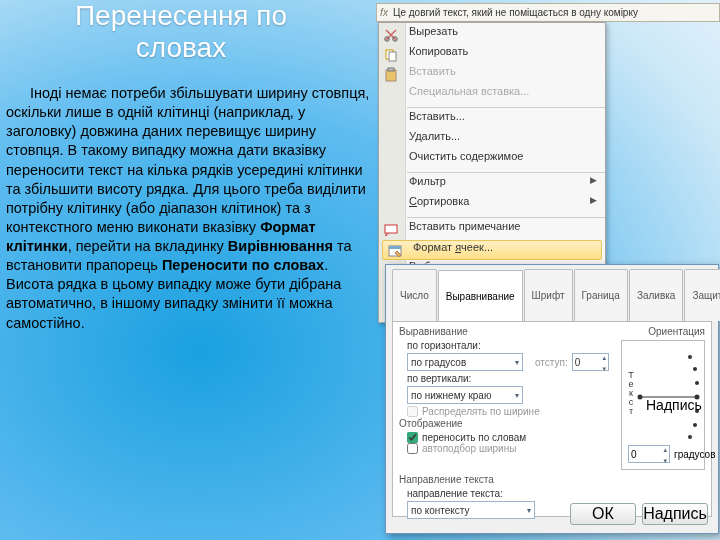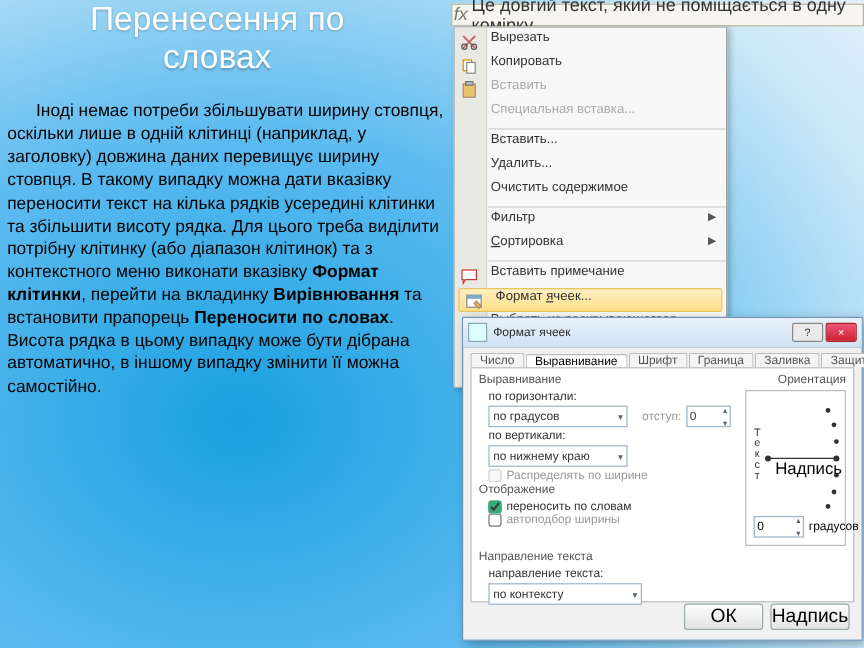--- a/index.html
+++ b/index.html
@@ -2,21 +2,21 @@
 <html><head>
 <meta charset="utf-8">
 <style>
 html,body{margin:0;padding:0;width:720px;height:540px;font-family:Arial,Helvetica,sans-serif;background:#fff;overflow:hidden}
 .slide{position:relative;width:720px;height:540px;background:radial-gradient(ellipse 900px 700px at 200px 350px,#1aa0e0 0%,#5fbcf0 35%,#cce8f7 65%,#f0f8fe 85%)}
 .title{position:absolute;left:36px;top:0;width:290px;color:#fff;font-size:28px;line-height:1.15;text-align:center;text-shadow:0 1px 2px rgba(0,0,0,.25)}
 .body{position:absolute;left:6px;top:84px;width:368px;color:#000;font-size:14.5px;line-height:1.32}
 .body p{margin:0;text-indent:24px}
 .body b{font-weight:bold}
 
-.fbar{position:absolute;left:376px;top:3px;width:342px;height:17px;background:#f7f5ef;border:1px solid #b6b39f;font-size:15px;display:flex;align-items:center}
+.fbar{position:absolute;left:376px;top:3px;width:342px;height:17px;background:#f7f5ef;border:1px solid #b6b39f;font-size:10px;display:flex;align-items:center}
 .fbar .fx{width:14px;text-align:center;color:#7a7665;font-style:italic}
 .fbar .txt{flex:1;padding-left:2px;color:#333}
 
 .ctx{position:absolute;left:378px;top:22px;width:226px;background:#f7f7f7;border:1px solid #a5a5a5;box-shadow:2px 2px 5px rgba(0,0,0,.25);font-size:11px;padding:2px 0}
 .ctx .stripe{position:absolute;left:0;top:0;bottom:0;width:26px;background:#e9e9e4;border-right:1px solid #d8d8d2}
 .ci{position:relative;height:20px;display:flex;padding-left:30px;cursor:default;color:#333}
 .ci .ic{position:absolute;left:4px;top:2px;width:16px;height:16px}
 .ci .lbl{flex:1}
 .ci .arr{margin-right:8px;font-size:9px;color:#555}
 .ci .ul{text-decoration:underline}
@@ -24,21 +24,21 @@
 .ci.hi{background:linear-gradient(#fff0c3,#ffe089);border:1px solid #e8c558;height:18px;margin:0 3px;border-radius:2px}
 .ci.dis{color:#aaa}
 
 .dlg{position:absolute;left:385px;top:264px;width:332px;height:268px;background:#f0f0f0;border:1px solid #6f94b8;box-shadow:3px 3px 8px rgba(0,0,0,.35);font-size:10px}
 .dtitle{height:24px;background:linear-gradient(#e9f2fb,#cfe3f4);border-bottom:1px solid #b8c8d8;display:flex;align-items:center;padding:0 4px;color:#2b2b2b}
 .dic{width:14px;height:14px;margin-right:5px;border:1px solid #8aa;background:#dff}
 .wbtns{margin-left:auto;display:flex;gap:2px}
 .wbtn{width:24px;height:14px;border:1px solid #888;background:#eaeaea;font-size:9px;display:flex;align-items:center;justify-content:center;border-radius:2px}
 .wbtn.cl{background:linear-gradient(#e57,#c23);color:#fff;border-color:#a22}
 .tabs{display:flex;gap:1px;padding:4px 6px 0;font-size:10px}
-.tab{padding:0 7px;background:#f4f4f4;border:1px solid #bbb;border-bottom:none;color:#555;border-radius:2px 2px 0 0}
+.tab{padding:20px 7px;background:#f4f4f4;border:1px solid #bbb;border-bottom:none;color:#555;border-radius:2px 2px 0 0}
 .tab.act{background:#fff;color:#000;position:relative;top:1px}
 .panel{margin:0 6px 6px;background:#fff;border:1px solid #bbb;height:194px;position:relative}
 
 .grp{position:absolute;font-size:10px;color:#333}
 .grp .hdr{color:#555;margin-bottom:3px}
 .row{display:flex;align-items:center;gap:4px;margin:2px 0}
 .lbl2{width:88px;padding-left:8px}
 .select{flex:0 0 108px;height:16px;border:1px solid #9cb3c9;background:#fff;display:flex;align-items:center;padding:0 3px;justify-content:space-between}
 .select .dd{font-size:8px;color:#567}
 .spin{width:36px;height:16px;border:1px solid #9cb3c9;background:#fff;display:flex;align-items:center;justify-content:space-between;padding:0 2px}
@@ -151,28 +151,20 @@
       <div class="ci">
         <span class="ic"><svg class="isvg" viewBox="0 0 16 16">
             <circle cx="8" cy="8" r="5.5" fill="#7ac6e8" stroke="#2a7"></circle>
             <path d="M3 8h10M8 3c2 2 2 8 0 10M8 3c-2 2-2 8 0 10" stroke="#2a7" fill="none"></path>
           </svg></span>
         <span class="lbl">Гиперссылка...</span>
       </div>
     </div>
 
 <div class="dlg">
-  <div class="dtitle">
-    <span class="dic"></span>
-    <span>Формат ячеек</span>
-    <span class="wbtns">
-      <span class="wbtn">?</span>
-      <span class="wbtn cl">×</span>
-    </span>
-  </div>
   <div class="tabs" id="tabs">
         <div class="tab">Число</div>
         <div class="tab act">Выравнивание</div>
         <div class="tab">Шрифт</div>
         <div class="tab">Граница</div>
         <div class="tab">Заливка</div>
         <div class="tab">Защита</div>
       </div>
   <div class="panel">
 

